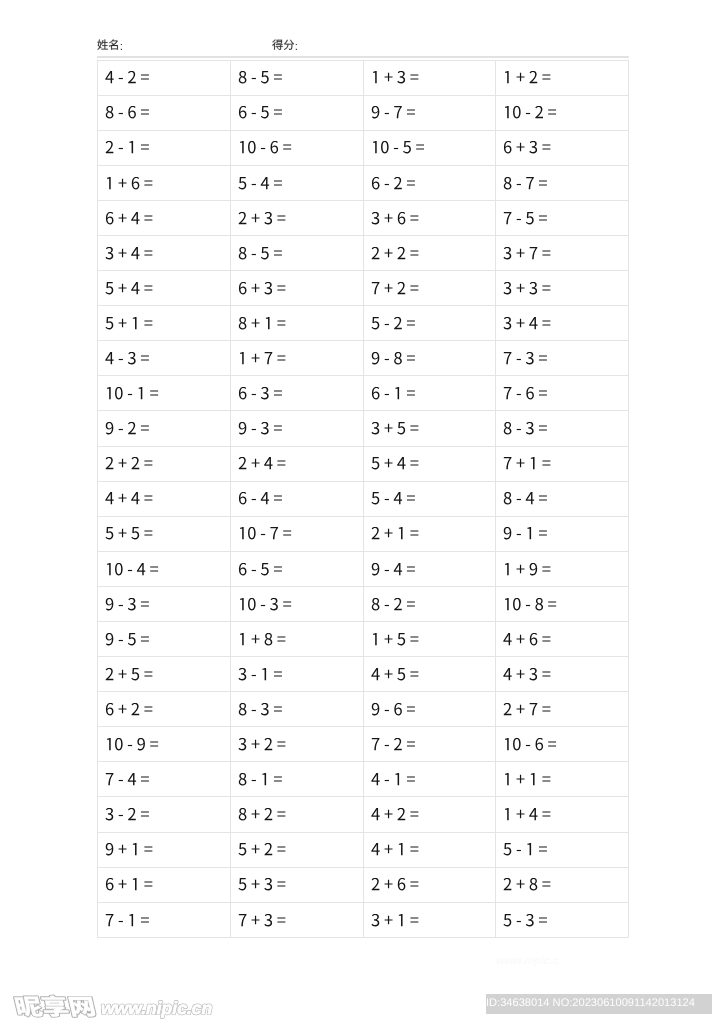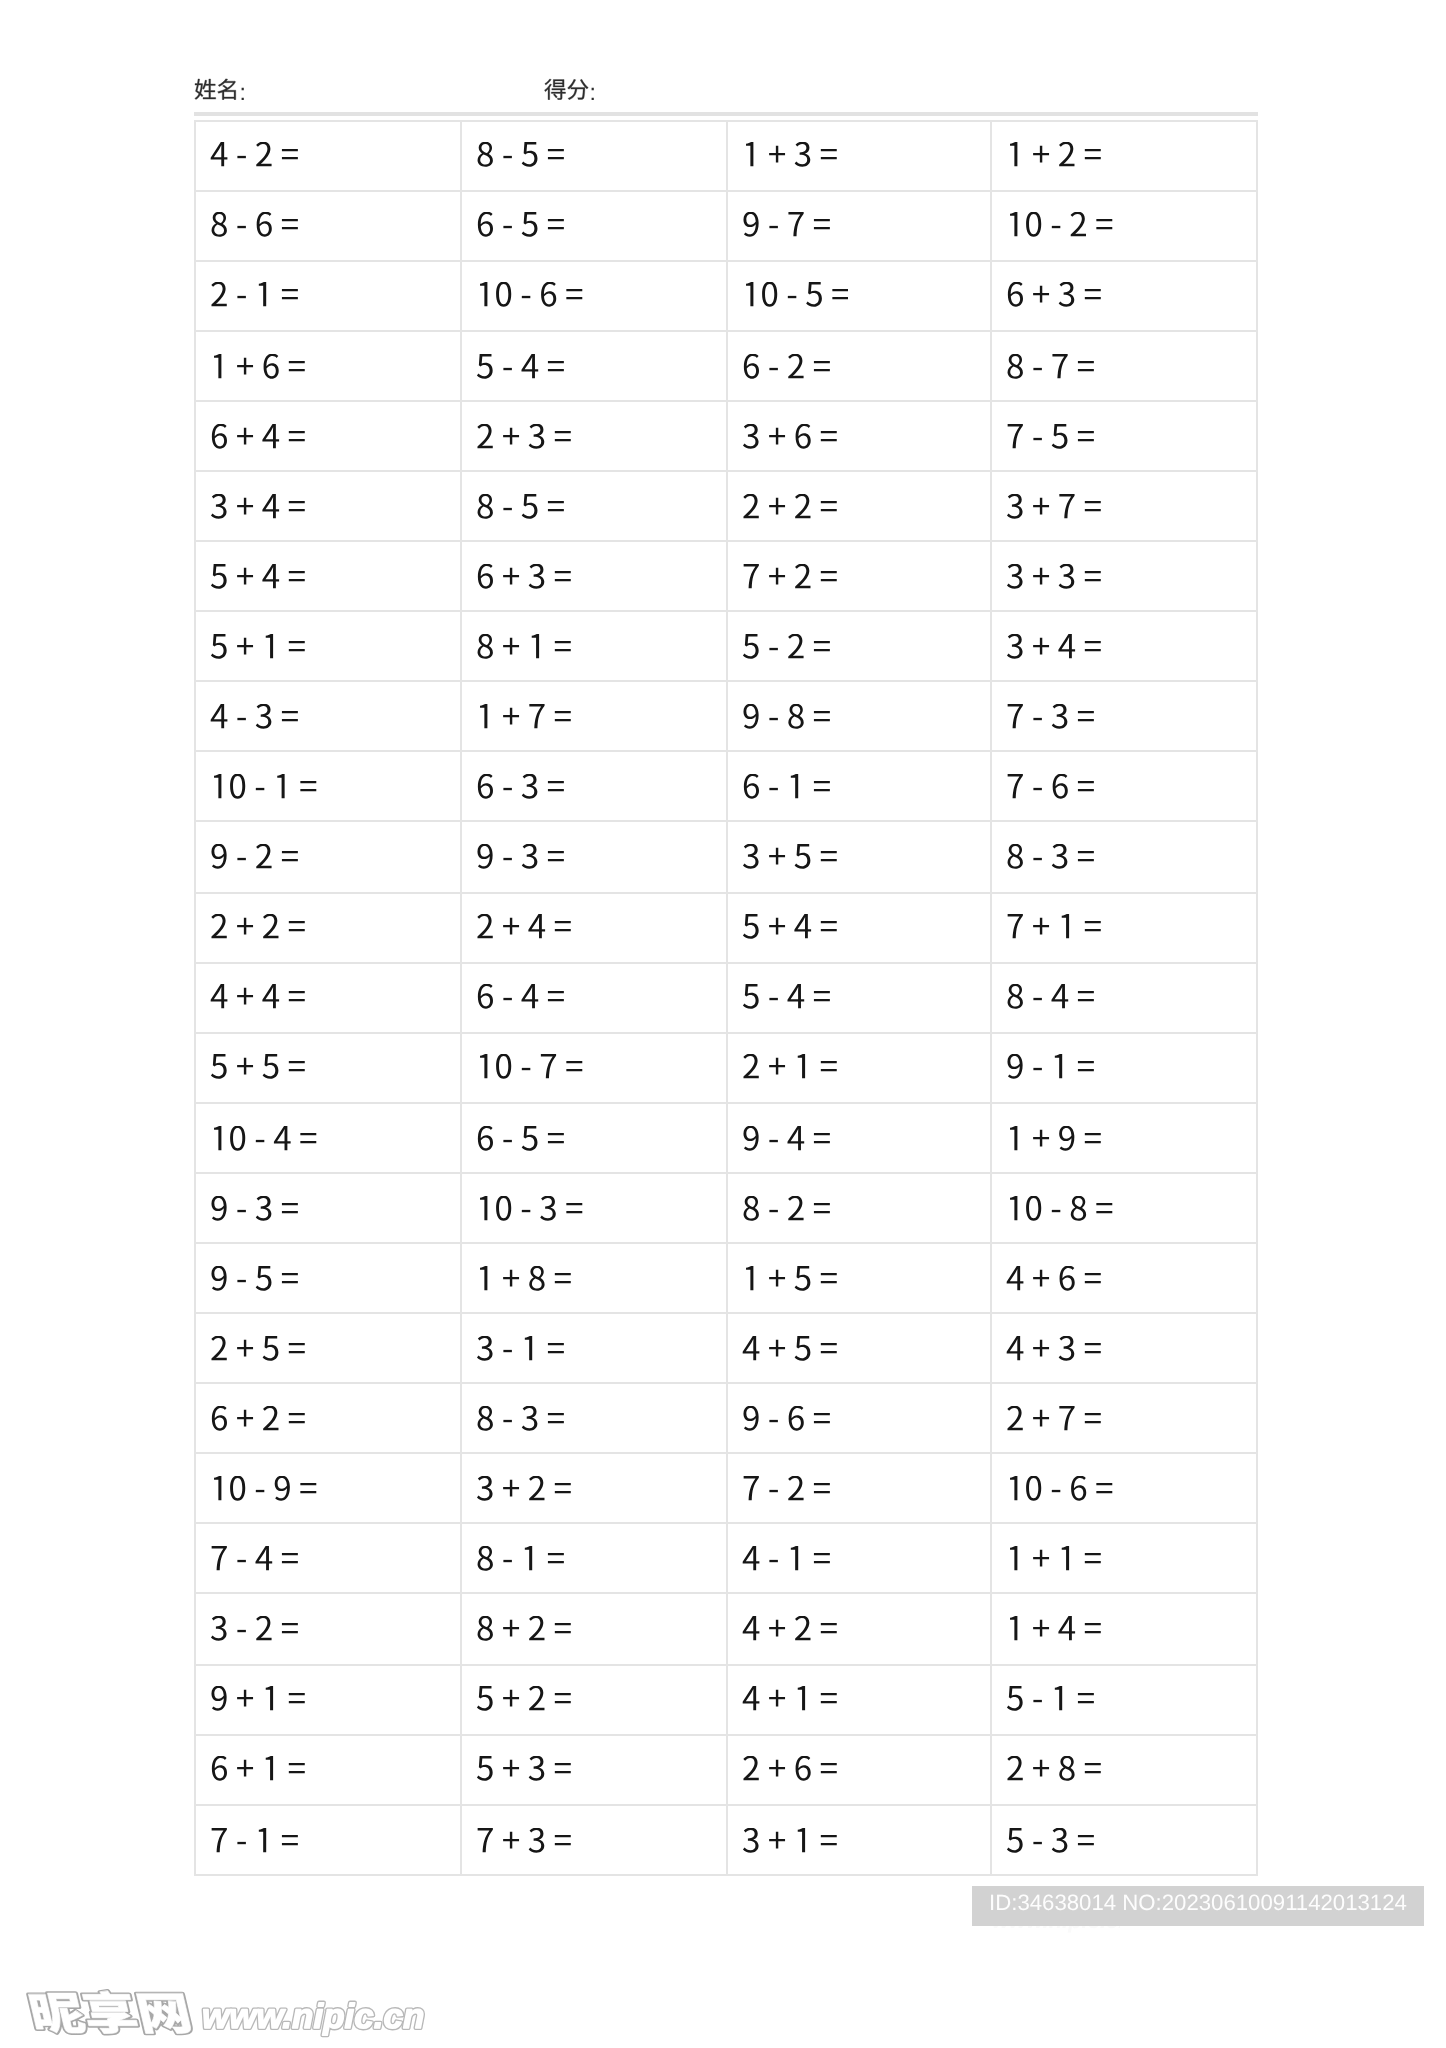--- a/index.html
+++ b/index.html
@@ -48,22 +48,22 @@
     font-family:"Liberation Sans","DejaVu Sans",sans-serif;
   }
   table.grid td svg.expr { display:block; }
   
   .wm { position:absolute; left:0px; top:0px; width:723px; height:1024px; pointer-events:none; }
   .wm-cn { position:absolute; left:13px; top:992px; }
   .wm-url { position:absolute; left:99px; top:998px; }
   .wm-ghost { position:absolute; left:410px; top:944px; width:150px; height:32px;
               opacity:0.045; }
   .wm-url text, .wm-cn text { font-family:"Liberation Sans","DejaVu Sans",sans-serif; }
-  .idbar { position:absolute; left:486px; top:943px; width:226px; height:19.5px; background:var(--idbar-bg);
-           display:flex; align-items:center; justify-content:center; }
+  .idbar { position:absolute; left:486px; top:994px; width:226px; height:19.5px; background:var(--idbar-bg);
+           display:flex; align-items:center; }
   .idbar span { font-size:11.1px; color:var(--idbar-text); font-family:"Liberation Sans","DejaVu Sans",sans-serif;
                 letter-spacing:0px; line-height:1; white-space:nowrap; }
 </style>
 </head>
 <body>
 
 <div class="page">
 
   <div class="hdr">
     <div class="hdr-item hdr-name">

